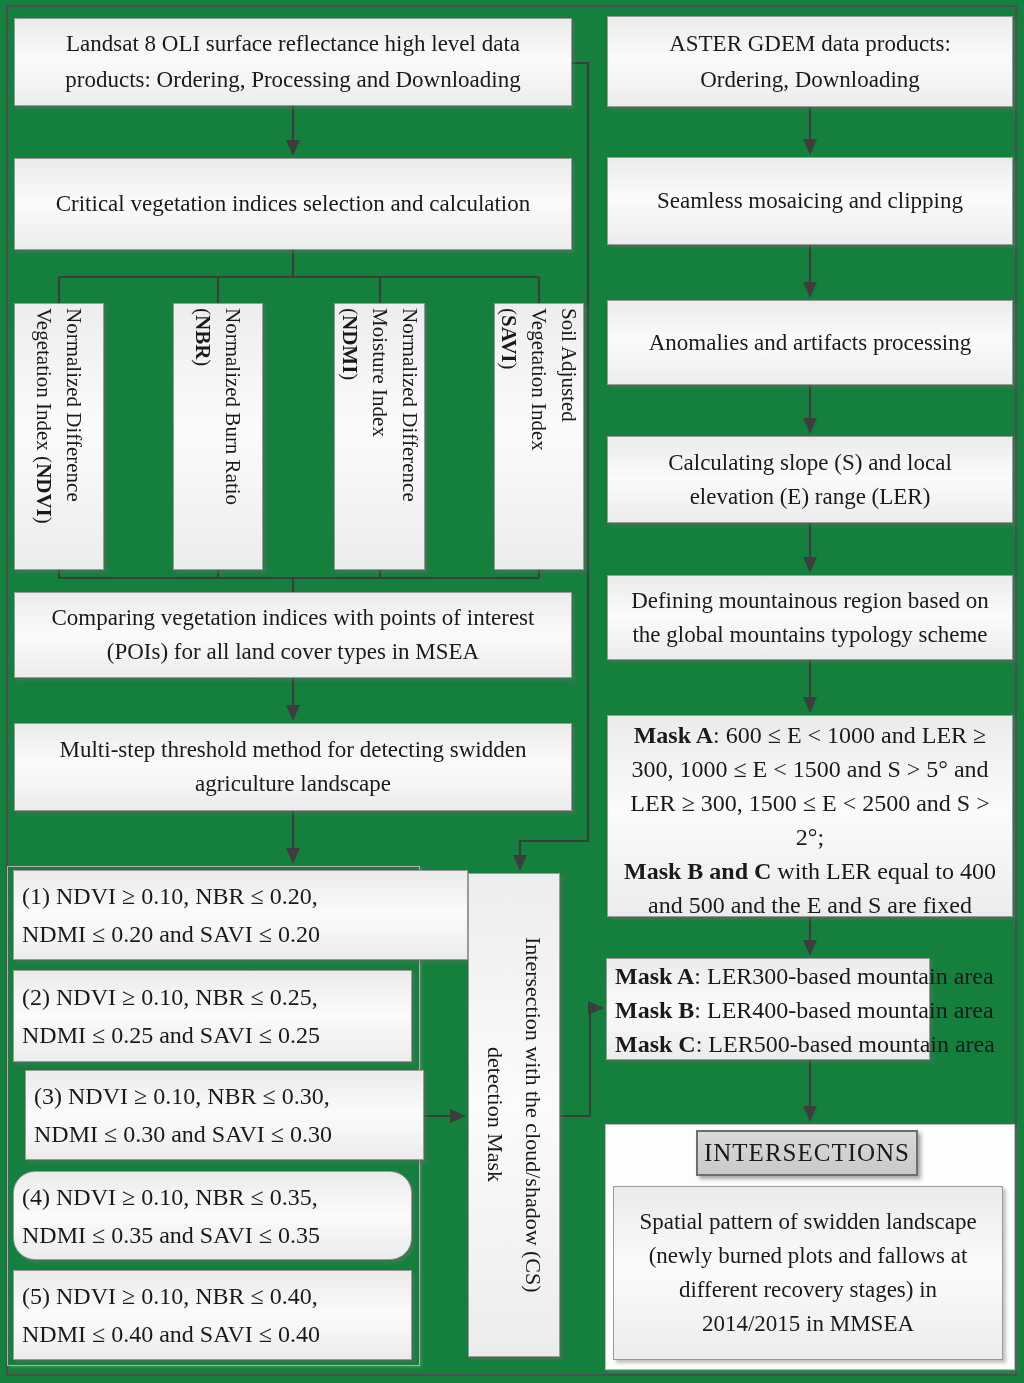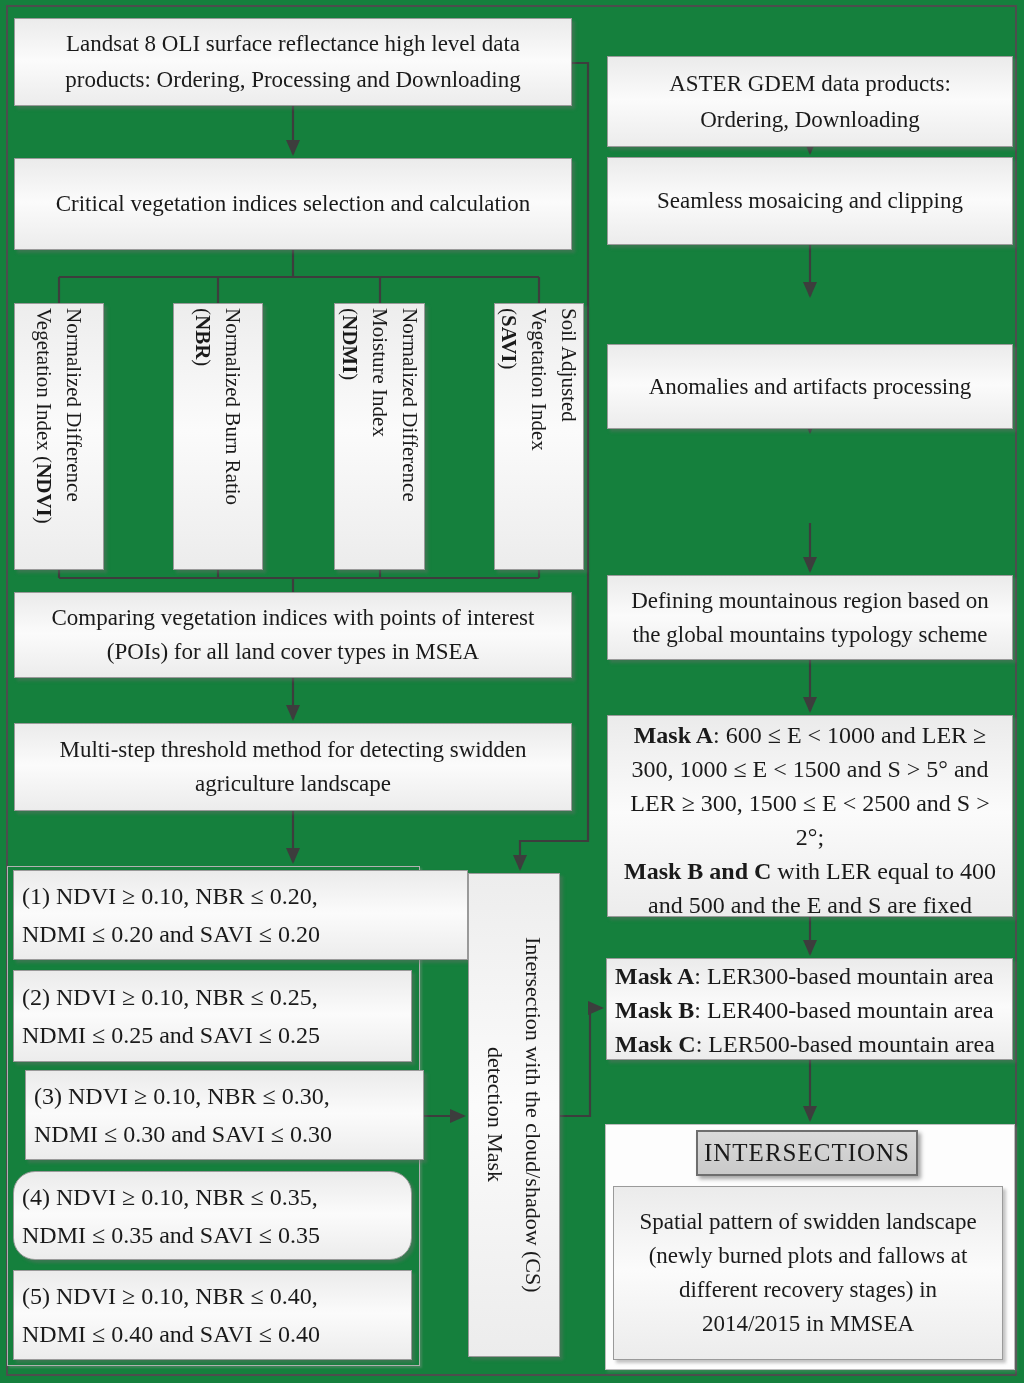--- a/index.html
+++ b/index.html
@@ -156,34 +156,36 @@
   <div class="box left stepbox" style="left:13px;top:1270px;width:399px;height:90px;">(5) NDVI ≥ 0.10, NBR ≤ 0.40,
 NDMI ≤ 0.40 and SAVI ≤ 0.40</div>
 
   <div class="vwrap cscenter" style="left:468px;top:873px;width:92px;height:484px;">
     <div class="vtext cs">
         <div><span>Intersection with the cloud/shadow (CS)</span></div>
         <div><span>detection Mask</span></div>
       </div>
   </div>
 
-  <div class="box" style="left:607px;top:16px;width:406px;height:91px;margin-top:40px;">ASTER GDEM data products:
+  <div class="box" style="left:607px;top:16px;width:406px;height:91px;">ASTER GDEM data products:
 Ordering, Downloading</div>
 
   <div class="box" style="left:607px;top:157px;width:406px;height:88px;">Seamless mosaicing and clipping</div>
 
-  <div class="box" style="left:607px;top:300px;width:406px;height:85px;margin-top:44px;">Anomalies and artifacts processing</div>
+  <div class="box" style="left:607px;top:300px;width:406px;height:85px;">Anomalies and artifacts processing</div>
 
+  <div class="box small-lh" style="left:607px;top:436px;width:406px;height:87px;">Calculating slope (S) and local
+elevation (E) range (LER)</div>
 
   <div class="box small-lh" style="left:607px;top:575px;width:406px;height:85px;">Defining mountainous region based on
 the global mountains typology scheme</div>
 
   <div class="box richbox" style="left:607px;top:715px;width:406px;height:202px;"><b>Mask A</b><span>: 600 ≤ E &lt; 1000 and LER ≥ 300, 1000 ≤ E &lt; 1500 and S &gt; 5° and LER ≥ 300, 1500 ≤ E &lt; 2500 and S &gt; 2°;</span><br><b>Mask B and C</b><span> with LER equal to 400 and 500 and the E and S are fixed</span></div>
 
-  <div class="box masklist" style="left:606px;top:958px;width:407px;height:102px;"><div><b>Mask A</b><span>: LER300-based mountain area</span></div><div><b>Mask B</b><span>: LER400-based mountain area</span></div><div><b>Mask C</b><span>: LER500-based mountain area</span></div></div>
+  <div class="box masklist" style="left:606px;top:958px;width:324px;height:102px;"><div><b>Mask A</b><span>: LER300-based mountain area</span></div><div><b>Mask B</b><span>: LER400-based mountain area</span></div><div><b>Mask C</b><span>: LER500-based mountain area</span></div></div>
 
   <div class="outerbox" style="left:605px;top:1124px;width:408px;height:244px;"></div>
 
   <div class="box intbox" style="left:696px;top:1130px;width:222px;height:46px;">INTERSECTIONS</div>
 
   <div class="box small-lh" style="left:613px;top:1186px;width:390px;height:174px;">Spatial pattern of swidden landscape
 (newly burned plots and fallows at
 different recovery stages) in
 2014/2015 in MMSEA</div>
 </div>

